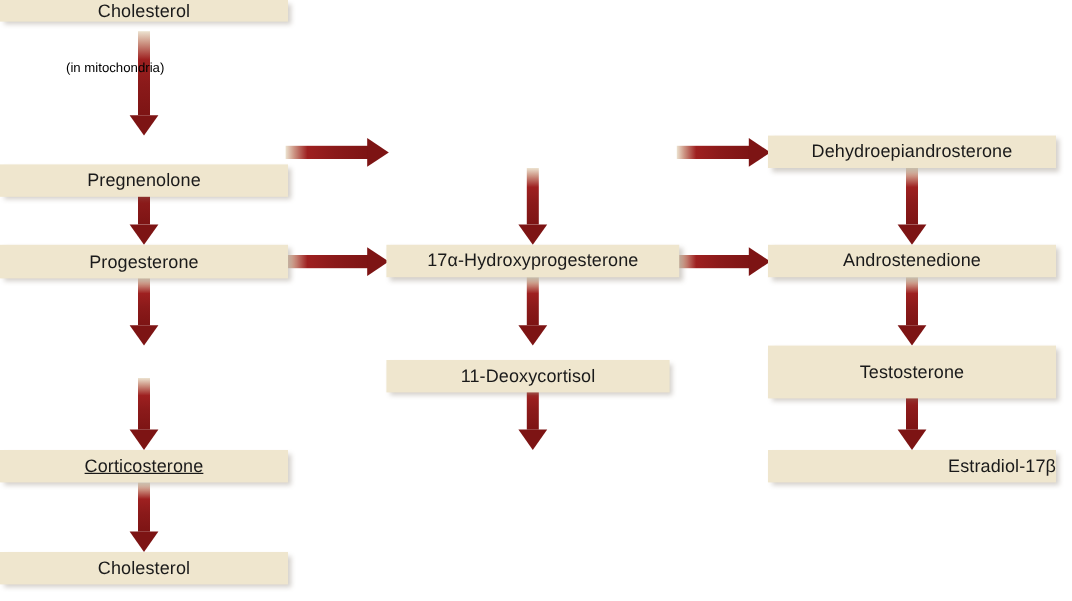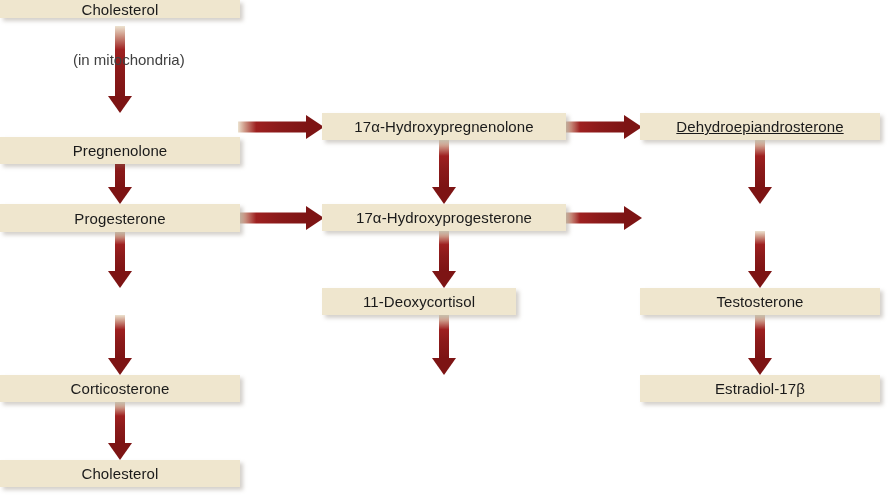--- a/index.html
+++ b/index.html
@@ -90,26 +90,25 @@
     width: 0;
     height: 0;
     border-top: 12px solid transparent;
     border-bottom: 12px solid transparent;
     border-left: 18px solid #7d1414;
   }
 
   
   .annotation {
     position: absolute;
-    font-size: 15px;
-    color: #404040;
+    font-size: 11px;
+    color: #000000;
     white-space: nowrap;
     z-index: 4;
     background: transparent;
-    margin-left: 18px;
   }
 </style>
 </head>
 <body>
 
 <div id="diagram">
 
   <div class="varrow" style="left:108px; top:26px; width:24px; height:87px;">
     <div class="shaft" style="width:10px; height:70px;"></div>
     <div class="head"></div>
@@ -191,51 +190,51 @@
 
   <div class="node" style="left:0px; top:113px; width:240px; height:27px;margin-top:24px;">
     <span>Pregnenolone</span>
   </div>
 
   <div class="node" style="left:0px; top:204px; width:240px; height:28px;">
     <span>Progesterone</span>
   </div>
 
 
-  <div class="node" style="left:0px; top:375px; width:240px; height:27px;">
+  <div class="node" style="left:0px; top:375px; width:240px; height:27px;text-decoration:underline;">
     <span>Corticosterone</span>
   </div>
 
   <div class="node" style="left:0px; top:460px; width:240px; height:27px;">
     <span>Cholesterol</span>
   </div>
 
-  <div class="node" style="left:322px; top:113px; width:244px; height:27px;">
-    <span>17α-Hydroxypregnenolone</span>
-  </div>
 
   <div class="node" style="left:322px; top:204px; width:244px; height:27px;">
     <span>17α-Hydroxyprogesterone</span>
   </div>
 
-  <div class="node" style="left:322px; top:288px; width:194px; height:27px;">
+  <div class="node" style="left:322px; top:300px; width:236px; height:27px;">
     <span>11-Deoxycortisol</span>
   </div>
 
 
-  <div class="node" style="left:640px; top:113px; width:240px; height:27px;text-decoration:underline;">
+  <div class="node" style="left:640px; top:113px; width:240px; height:27px;">
     <span>Dehydroepiandrosterone</span>
   </div>
 
-
-  <div class="node" style="left:640px; top:288px; width:240px; height:27px;justify-content:center;">
+  <div class="node" style="left:640px; top:204px; width:240px; height:27px;">
+    <span>Androstenedione</span>
+  </div>
+
+  <div class="node" style="left:640px; top:288px; width:240px; height:44px;justify-content:center;">
     <span>Testosterone</span>
   </div>
 
-  <div class="node" style="left:640px; top:375px; width:240px; height:27px;">
+  <div class="node" style="left:640px; top:375px; width:240px; height:27px;justify-content:flex-end;">
     <span>Estradiol-17β</span>
   </div>
 
   <div class="annotation" style="left:55px; top:51px;">
     <span>(in mitochondria)</span>
   </div>
 
 </div>
 
 </body></html>

